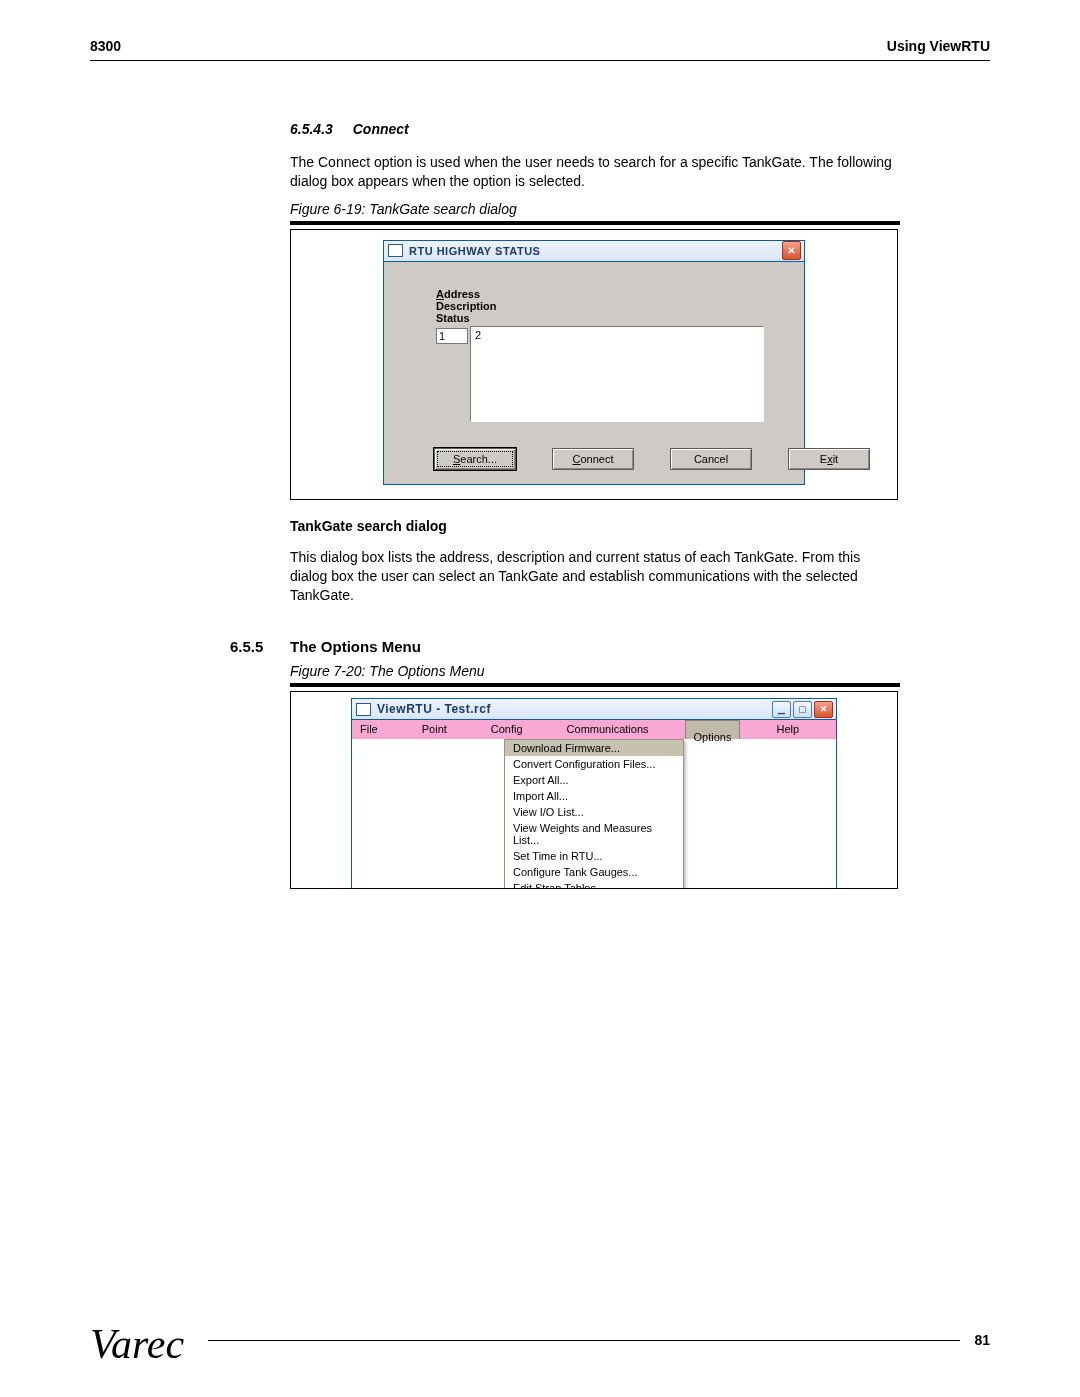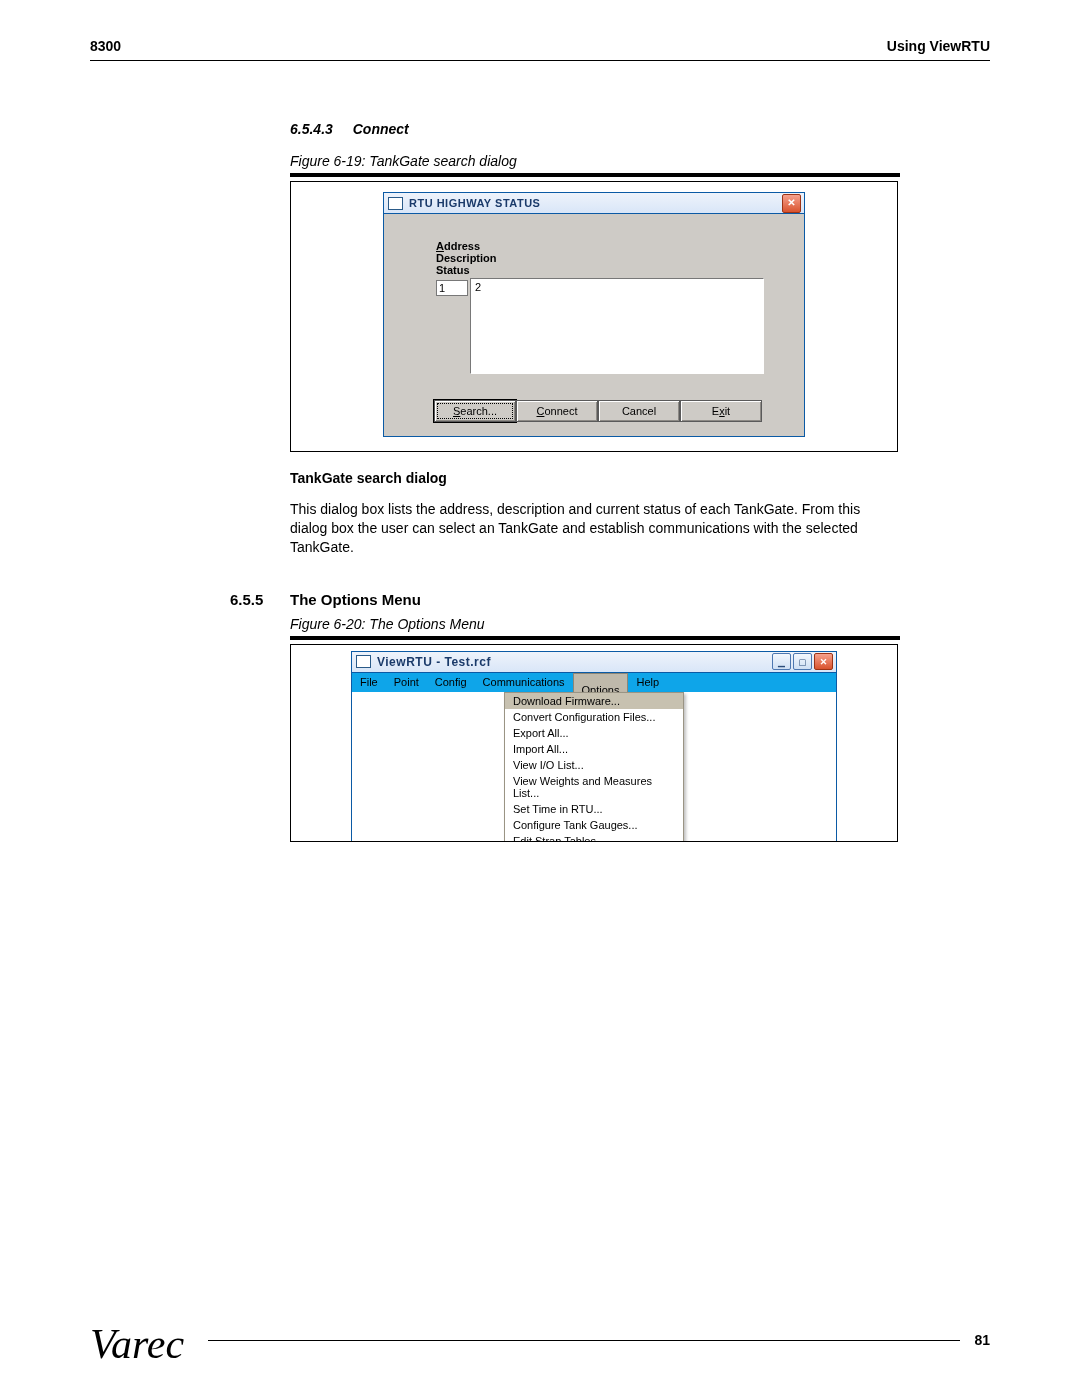--- a/index.html
+++ b/index.html
@@ -156,20 +156,21 @@
     border-left: 1px solid #787878;
     border-right: 1px solid #fff;
     border-bottom: 1px solid #fff;
     background: #fff;
     padding: 2px 4px;
     box-sizing: border-box;
     font-size: 11px;
   }
   .btn-row {
     display: flex;
+    gap: 36px;
     margin: 26px 0 0 38px;
   }
   .btn {
     height: 20px;
     min-width: 68px;
     border: 1px solid #5a5a5a;
     background: #cecbc6;
     font-size: 11px;
     display: flex;
     align-items: center;
@@ -214,25 +215,26 @@
   }
   .win2-btn.close {
     background: linear-gradient(#f6a18d,#d9532e);
     border-color: #9c3316;
     color: #fff;
     font-weight: bold;
   }
   .menubar {
     border-left: 1px solid #0b5aa5;
     border-right: 1px solid #0b5aa5;
-    background: #0ea5e9;
+    background: #f9a8d4;
     height: 19px;
     display: flex;
     align-items: stretch;
     font-size: 11px;
+    gap: 28px;
   }
   .menu-item {
     padding: 3px 8px 0 8px;
     color: #000;
   }
   .menu-item.hl {
     background: #bfb9ab;
     border: 1px solid #8c8676;
     border-bottom: none;
     padding-top: 10px;
@@ -298,20 +300,21 @@
     <span>Using ViewRTU</span>
   </div>
 
   <div class="content">
 
     <p class="sec-heading">
       <span class="sec-num">6.5.4.3</span>
       <span>Connect</span>
     </p>
 
+    <p class="body-text">The Connect option is used when the user needs to search for a specific TankGate. The following dialog box appears when the option is selected.</p>
 
     <p class="fig-caption">Figure 6-19: TankGate search dialog</p>
 
     <div class="figure-box">
       <div class="dlg1-outer win">
         <div class="win-title">
           <span class="win-title-icon"></span>
           <span class="win-title-text">RTU HIGHWAY STATUS</span>
           <span class="win-close">✕</span>
         </div>
@@ -344,21 +347,21 @@
     </div>
 
     <p class="sub-bold">TankGate search dialog</p>
     <p class="body-text">This dialog box lists the address, description and current status of each TankGate. From this dialog box the user can select an TankGate and establish communications with the selected TankGate.</p>
 
     <div class="big-heading-wrap">
       <span class="big-heading-num">6.5.5</span>
       <span>The Options Menu</span>
     </div>
 
-    <p class="fig-caption">Figure 6-20: The Options Menu</p>
+    <p class="fig-caption">Figure 7-20: The Options Menu</p>
 
     <div class="figure-box">
       <div class="dlg2-outer win">
         <div class="win2-title">
           <span class="win-title-icon"></span>
           <span class="win-title-text" style="font-weight:bold;color:#1a3a6a;font-size:12px">ViewRTU - Test.rcf</span>
           <span class="win2-ctrls">
             <span class="win2-btn">▁</span>
             <span class="win2-btn">▢</span>
             <span class="win2-btn close">✕</span>

